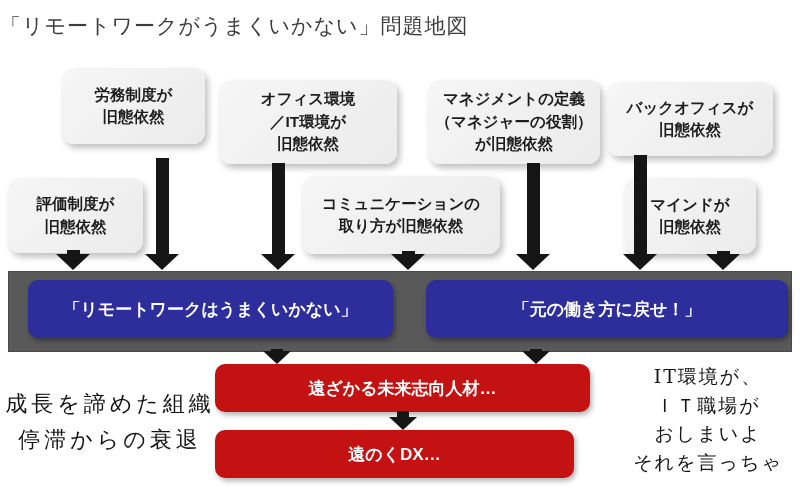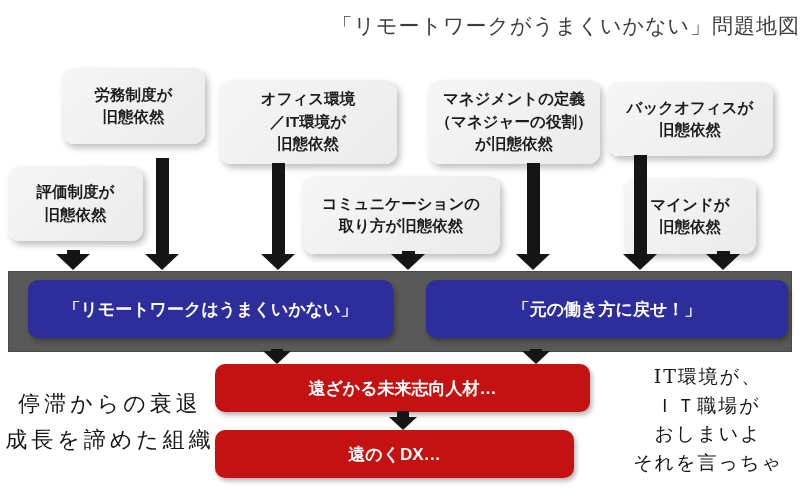--- a/index.html
+++ b/index.html
@@ -1,21 +1,21 @@
 <!DOCTYPE html>
 <html><head>
 <meta charset="utf-8">
 <style>
   html,body{margin:0;padding:0;background:#ffffff;}
   #canvas{
     position:relative;width:800px;height:502px;background:#ffffff;overflow:hidden;
     font-family:"Liberation Sans","DejaVu Sans",sans-serif;
   }
   .title{
-    position:absolute;left:0;top:12px;width:800px;text-align:right;
+    position:absolute;left:0;top:12px;width:800px;text-align:left;
     font-size:21px;font-weight:500;color:#3c3c3c;letter-spacing:1px;
   }
   .cause-box{
     position:absolute;background:linear-gradient(135deg,#f6f6f6,#ebebeb);
     border-radius:12px;box-shadow:3px 4px 6px rgba(0,0,0,0.25);
     display:flex;align-items:center;justify-content:center;text-align:center;
     font-weight:bold;color:#1c1c1c;font-size:15.5px;line-height:1.45;
     white-space:pre-line;
   }
   .band{
@@ -68,21 +68,21 @@
 旧態依然</div>
   <div class="cause-box" style="left:219px;top:80px;width:178px;height:84px">オフィス環境
 ／IT環境が
 旧態依然</div>
   <div class="cause-box" style="left:428px;top:80px;width:172px;height:84px">マネジメントの定義
 （マネジャーの役割）
 が旧態依然</div>
   <div class="cause-box" style="left:607px;top:82px;width:166px;height:74px">バックオフィスが
 旧態依然</div>
 
-  <div class="cause-box" style="left:8px;top:166px;width:135px;height:75px">評価制度が
+  <div class="cause-box" style="left:8px;top:178px;width:135px;height:75px">評価制度が
 旧態依然</div>
   <div class="cause-box" style="left:302px;top:176px;width:198px;height:78px">コミュニケーションの
 取り方が旧態依然</div>
   <div class="cause-box" style="left:624px;top:178px;width:132px;height:76px">マインドが
 旧態依然</div>
 
   <div class="arrow" style="left:145px;top:158px;height:112px">
       <div class="shaft"></div>
       <div class="head"></div>
     </div>
@@ -126,22 +126,22 @@
     </div>
 
   <div class="outcome-box" style="left:215px;top:364px;width:375px;height:48px">遠ざかる未来志向人材…</div>
   <div class="arrow small" style="left:389px;top:411px;height:19px">
       <div class="shaft"></div>
       <div class="head"></div>
     </div>
   <div class="outcome-box" style="left:215px;top:430px;width:359px;height:48px">遠のくDX…</div>
 
   <div class="note note-left">
+    <div>成長を諦めた組織</div>
     <div>停滞からの衰退</div>
-    <div>成長を諦めた組織</div>
   </div>
   <div class="note note-right">
     <div>IT環境が、</div>
     <div>ＩＴ職場が</div>
     <div>おしまいよ</div>
     <div>それを言っちゃ</div>
   </div>
 
 </div>
 

